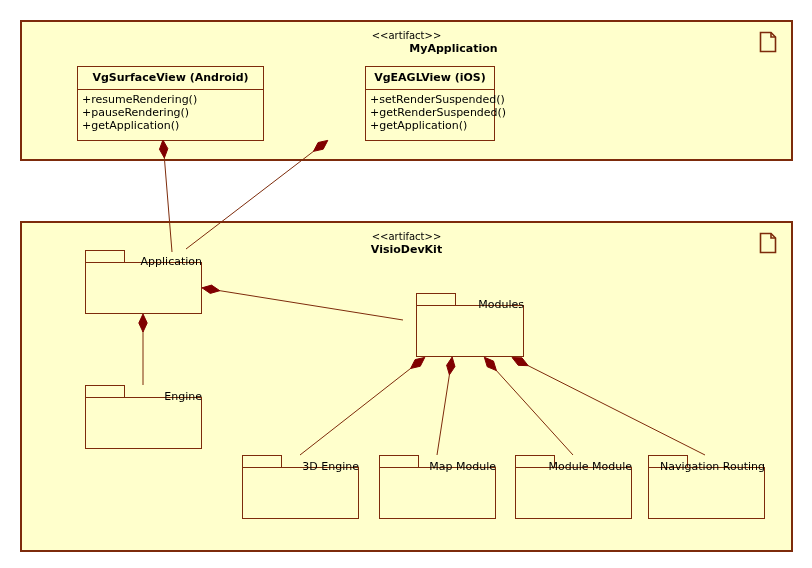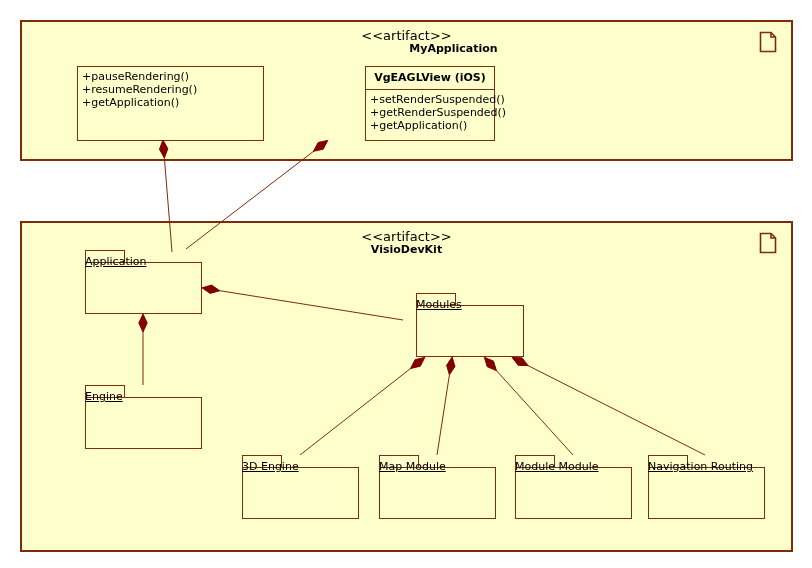--- a/index.html
+++ b/index.html
@@ -26,21 +26,21 @@
     position: absolute;
     background: #ffffcc;
     border: 2px solid #7d2b0b;
     box-sizing: border-box;
   }
   .artifact-stereotype {
     position: absolute;
     left: 0;
     width: 100%;
     text-align: center;
-    font-size: 13px;
+    font-size: 10px;
     color: #000000;
     line-height: 13px;
     white-space: nowrap;
   }
   .artifact-name {
     position: absolute;
     left: 0;
     width: 100%;
     text-align: center;
     font-size: 11px;
@@ -104,26 +104,25 @@
     bottom: 0;
     background: #ffffcc;
     border: 1px solid #7d2b0b;
     box-sizing: border-box;
   }
   .pkg-label {
     position: absolute;
     left: 0;
     top: 5px;
     width: 100%;
-    text-align: left;
-    font-size: 11px;
-    color: #000000;
-    line-height: 13px;
-    white-space: nowrap;
-    text-decoration: underline;
+    text-align: right;
+    font-size: 11px;
+    color: #000000;
+    line-height: 13px;
+    white-space: nowrap;
   }
   
   #connectors {
     position: absolute;
     left: 0; top: 0;
     width: 812px;
     height: 568px;
     pointer-events: none;
   }
 </style>
@@ -134,23 +133,24 @@
 
   <div class="artifact" id="artifact-myapplication" style="left: 20px; top: 20px; width: 773px; height: 141px;">
     <div class="artifact-stereotype" style="top: 7px;">&lt;&lt;artifact&gt;&gt;</div>
     <div class="artifact-name" style="top: 20px; margin-left: 47px;">MyApplication</div>
     <svg class="doc-icon" id="doc-icon-myapplication" viewBox="0 0 18 22" style="right: 14px; top: 9px;">
       <path d="M1.5,1.5 L12,1.5 L16.5,6 L16.5,20.5 L1.5,20.5 Z" fill="#ffffcc" stroke="#7d2b0b" stroke-width="1.6"></path>
       <path d="M12,1.5 L12,6 L16.5,6" fill="none" stroke="#7d2b0b" stroke-width="1.6"></path>
     </svg>
 
     <div class="uml-class" id="class-vgsurfaceview" style="left: 55px; top: 44px; width: 187px; height: 75px;">
+      <div class="uml-class-title">VgSurfaceView (Android)</div>
       <div class="uml-class-ops">
+        <div class="uml-op">+resumeRendering()</div>
         <div class="uml-op">+pauseRendering()</div>
-        <div class="uml-op">+resumeRendering()</div>
         <div class="uml-op">+getApplication()</div>
       </div>
     </div>
 
     <div class="uml-class" id="class-vgeaglview" style="left: 295px; top: 44px; width: 130px; height: 75px; margin-left: 48px;">
       <div class="uml-class-title">VgEAGLView (iOS)</div>
       <div class="uml-class-ops">
         <div class="uml-op">+setRenderSuspended()</div>
         <div class="uml-op">+getRenderSuspended()</div>
         <div class="uml-op">+getApplication()</div>

